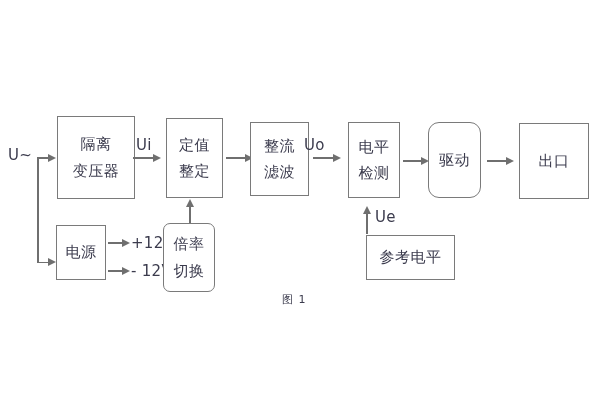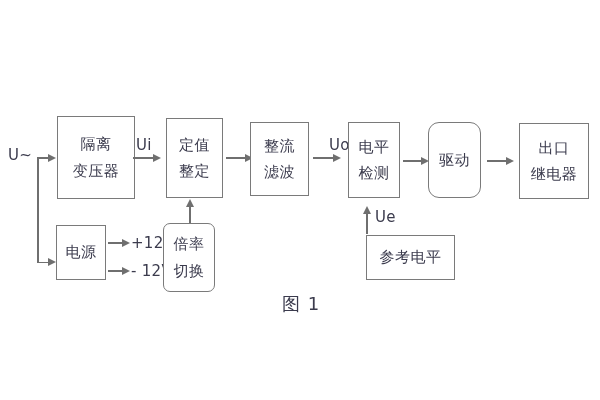--- a/index.html
+++ b/index.html
@@ -35,21 +35,21 @@
     position: absolute;
     color: #3b3b4d;
     font-size: 14px;
     white-space: nowrap;
     letter-spacing: 0.3px;
   }
   .label.big { font-size: 15px; }
   .caption {
     position: absolute;
     color: #3b3b4d;
-    font-size: 18px;
+    font-size: 11px;
     white-space: nowrap;
     letter-spacing: 1px;
   }
   
   .hline, .vline {
     position: absolute;
     background: #6f6f6f;
   }
   .hline { height: 1.5px; }
   .vline { width: 1.5px; }
@@ -98,42 +98,41 @@
   </div>
 
   <div class="hline" style="left:226px; top:157px; width:21px;"></div>
   <div class="arrow-r" style="left:245px; top:153.5px;"></div>
 
   <div class="box" style="left:250px; top:122px; width:59px; height:74px;">
     <span class="ln">整流</span>
     <span class="ln">滤波</span>
   </div>
 
-  <div class="label big" style="left:304px; top:136px;margin-left:25px;">Uo</div>
+  <div class="label big" style="left:304px; top:136px;">Uo</div>
   <div class="hline" style="left:313px; top:157px; width:22px;"></div>
   <div class="arrow-r" style="left:333px; top:153.5px;"></div>
 
   <div class="box" style="left:348px; top:122px; width:52px; height:76px;">
     <span class="ln">电平</span>
     <span class="ln">检测</span>
   </div>
 
   <div class="hline" style="left:403px; top:160px; width:20px;"></div>
   <div class="arrow-r" style="left:421px; top:156.5px;"></div>
 
   <div class="box" style="left:428px; top:122px; width:53px; height:76px;border-radius:11px;">
     <span class="ln">驱动</span>
   </div>
 
   <div class="hline" style="left:487px; top:160px; width:21px;"></div>
   <div class="arrow-r" style="left:506px; top:156.5px;"></div>
 
   <div class="box" style="left:519px; top:123px; width:70px; height:76px;text-align:right;">
     <span class="ln">出口</span>
-    <span class="ln">继电器</span>
   </div>
 
   <div class="box" style="left:56px; top:225px; width:50px; height:55px;text-align:center;">
     <span class="ln">电源</span>
   </div>
 
   <div class="hline" style="left:108px; top:242px; width:16px;"></div>
   <div class="arrow-r" style="left:122px; top:238.5px;"></div>
   <div class="label big" style="left:131px; top:234px;">+12V</div>
 

